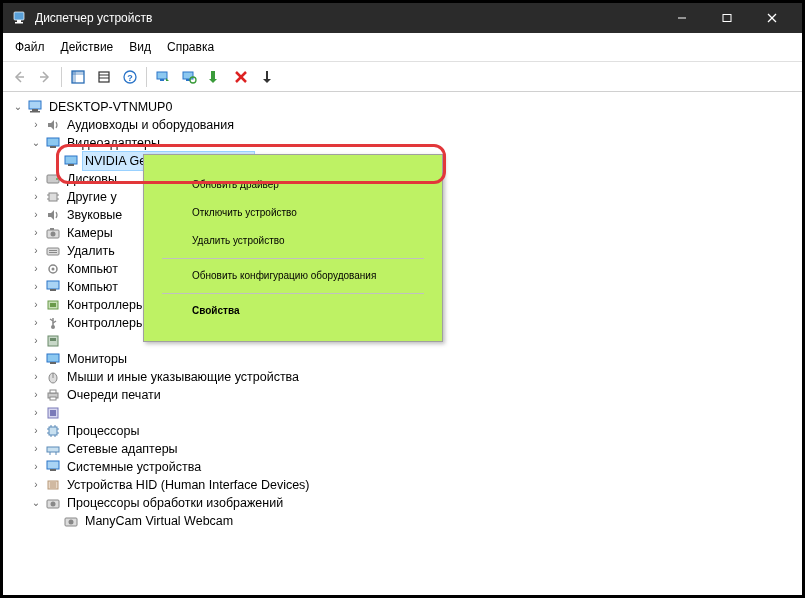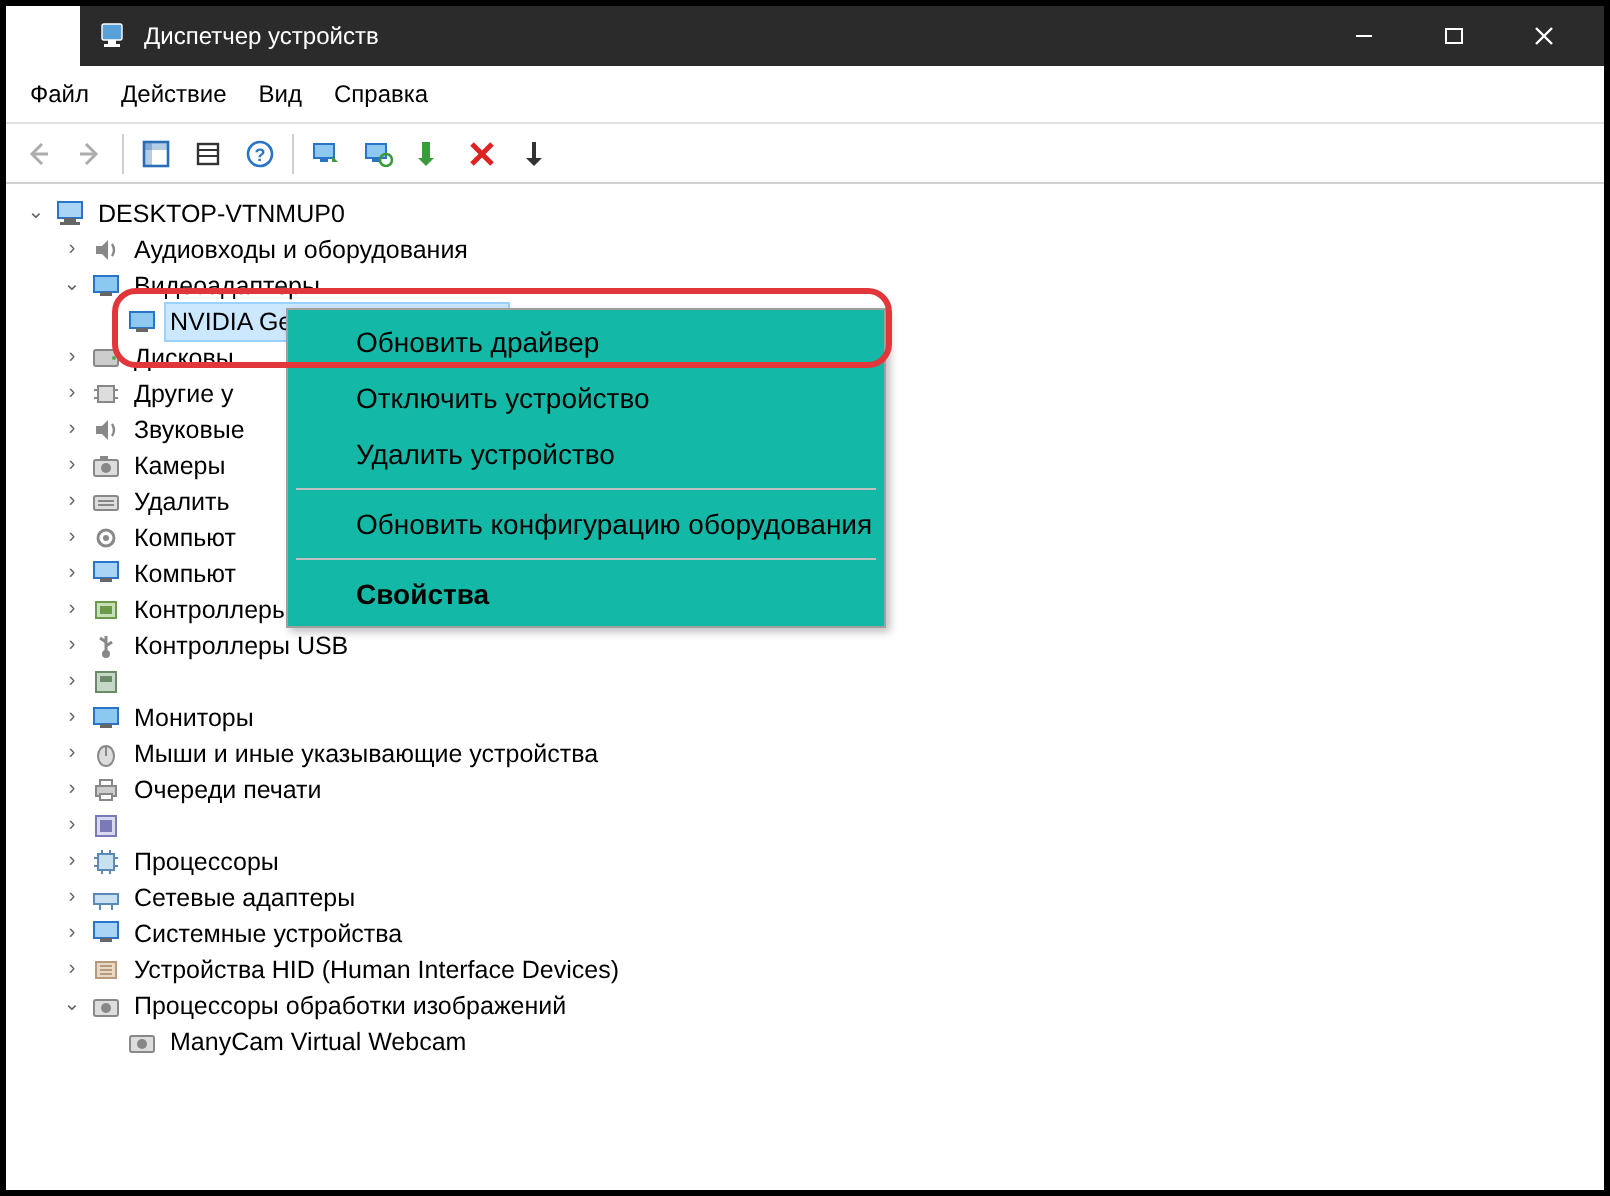--- a/index.html
+++ b/index.html
@@ -1,37 +1,37 @@
 <!DOCTYPE html>
 <html><head>
 <meta charset="utf-8">
 <style>
 * { box-sizing: border-box; margin: 0; padding: 0; font-family: "Segoe UI", Tahoma, sans-serif; }
 body { background: #fff; width: 805px; height: 598px; overflow: hidden; border: 3px solid #000; }
-.titlebar { background: #2b2b2b; color: #fff; height: 30px; display: flex; align-items: center; padding: 0 8px; font-size: 12px; margin-left: 37px; }
+.titlebar { background: #2b2b2b; color: #fff; height: 30px; display: flex; align-items: center; padding: 0 8px; font-size: 12px; }
 .titlebar .icon { width: 16px; height: 16px; margin-right: 8px; display: inline-flex; align-items: center; justify-content: center; }
 .titlebar .title { flex: 1; }
 .winbtns { display: flex; }
 .winbtn { width: 45px; height: 30px; display: flex; align-items: center; justify-content: center; color: #fff; cursor: pointer; }
 .menubar { background: #fff; height: 29px; display: flex; align-items: center; padding: 0 4px; font-size: 12px; border-bottom: 1px solid #e0e0e0; }
 .menuitem { padding: 2px 8px; cursor: pointer; }
 .toolbar { background: #fff; height: 30px; display: flex; align-items: center; padding: 2px 4px; border-bottom: 1px solid #d0d0d0; gap: 2px; }
 .tbtn { width: 24px; height: 24px; display: flex; align-items: center; justify-content: center; border: 1px solid transparent; cursor: pointer; }
 .tbtn.disabled { opacity: 0.4; cursor: default; }
 .tsep { width: 1px; height: 20px; background: #d0d0d0; margin: 0 2px; }
 .tree { padding: 6px 4px; font-size: 12.5px; line-height: 18px; overflow: auto; height: calc(100% - 82px); position: relative; }
 .node { display: flex; align-items: center; height: 18px; white-space: nowrap; cursor: default; }
 .expander { width: 14px; height: 14px; display: inline-flex; align-items: center; justify-content: center; cursor: pointer; font-size: 10px; color: #666; }
 .nodeicon { width: 16px; height: 16px; margin: 0 4px 0 2px; display: inline-flex; align-items: center; justify-content: center; }
 .node .label { padding: 0 2px; }
 .node.selected .label { background: #cce8ff; outline: 1px solid #99d1ff; }
 .indent0 { padding-left: 4px; }
 .indent1 { padding-left: 22px; }
 .indent2 { padding-left: 40px; }
-.ctxmenu { position: absolute; background: #14b8a6; border: 1px solid #a0a0a0; box-shadow: 2px 2px 4px rgba(0,0,0,0.25); font-size: 14px; padding: 2px; z-index: 20; }
+.ctxmenu { position: absolute; background: #bef264; border: 1px solid #a0a0a0; box-shadow: 2px 2px 4px rgba(0,0,0,0.25); font-size: 10px; padding: 16px; z-index: 20; }
 .ctxitem { padding: 5px 40px 5px 32px; cursor: pointer; white-space: nowrap; }
 .ctxsep { height: 1px; background: #c0c0c0; margin: 3px 2px; }
 .highlight-box { position: absolute; border: 3px solid #e2373a; border-radius: 12px; pointer-events: none; z-index: 30; }
 svg { display: block; }
 </style>
 </head>
 <body>
 
 <div class="titlebar">
   <span class="icon">

